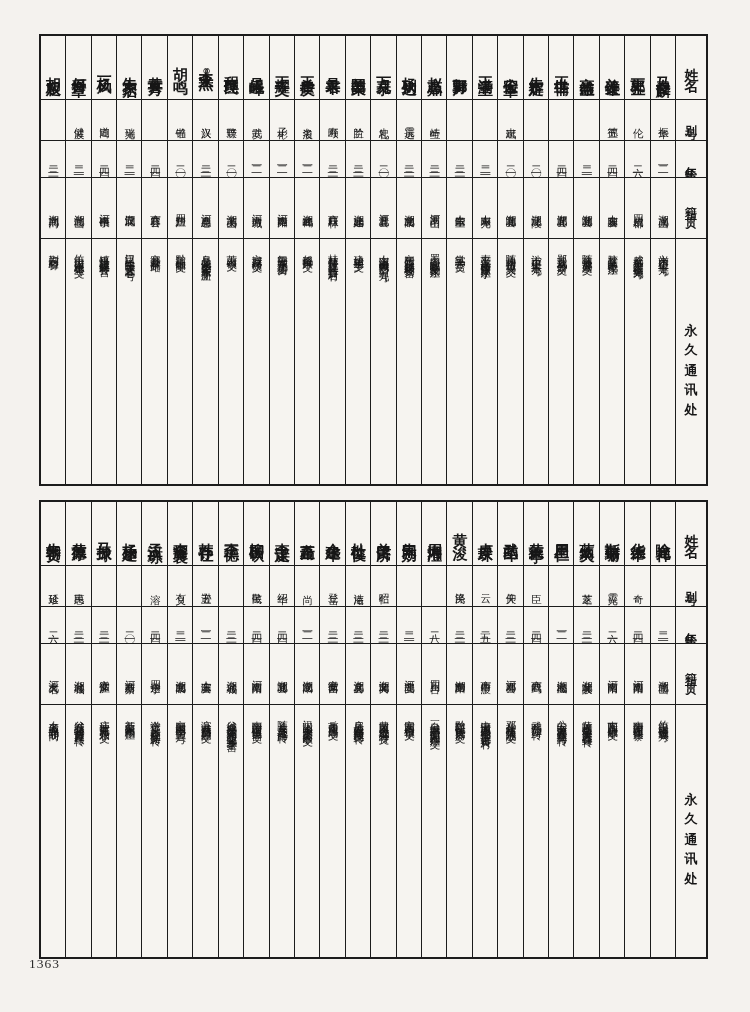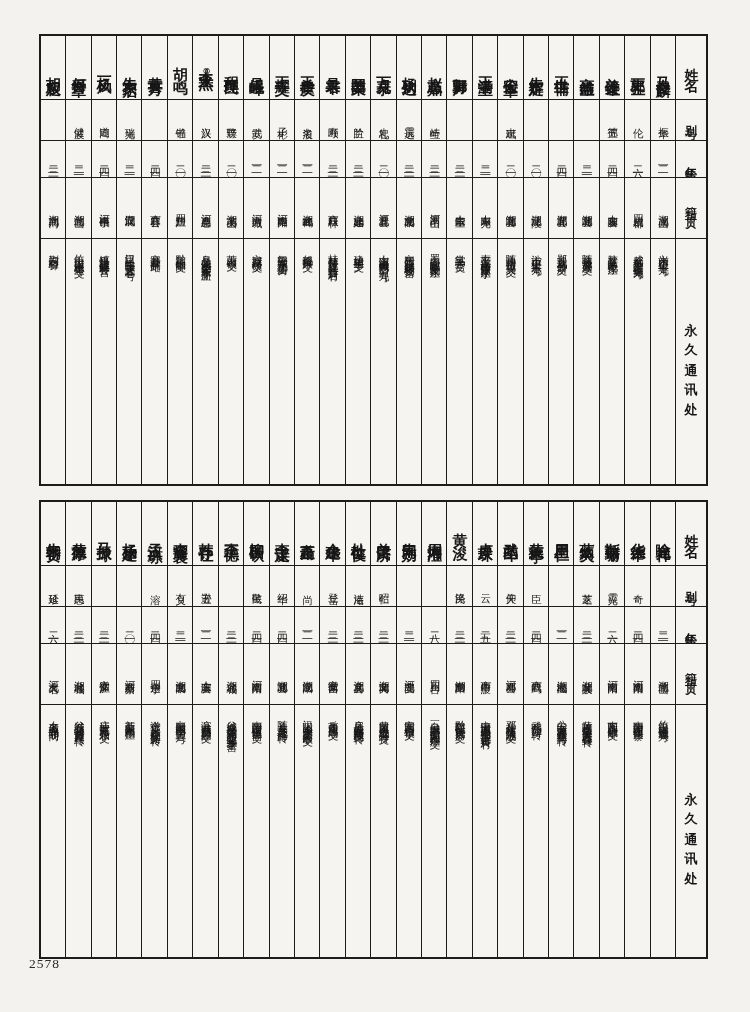--- a/index.html
+++ b/index.html
@@ -942,13 +942,13 @@
       </div>
       <div class="cell cell-origin">
         <span class="vtext origin-text">河北大名</span>
       </div>
       <div class="cell cell-address">
         <span class="vtext address-text">大名城内北寺胡同</span>
       </div>
     </div>
   </div>
 
-<div class="page-number">2578</div>
+<div class="page-number">1363</div>
 
 </body></html>

